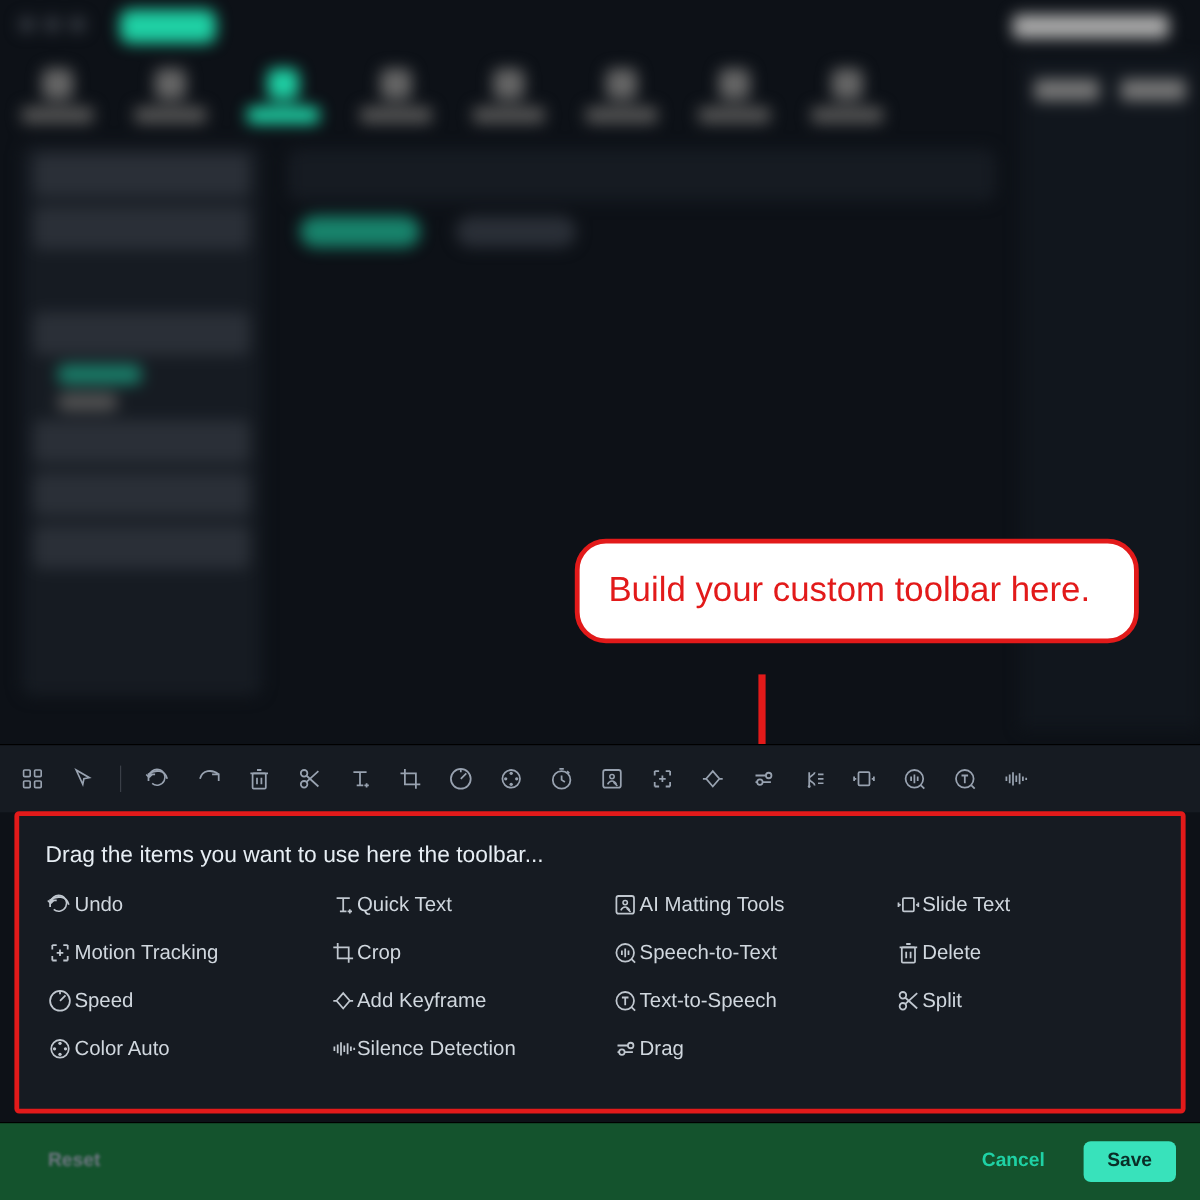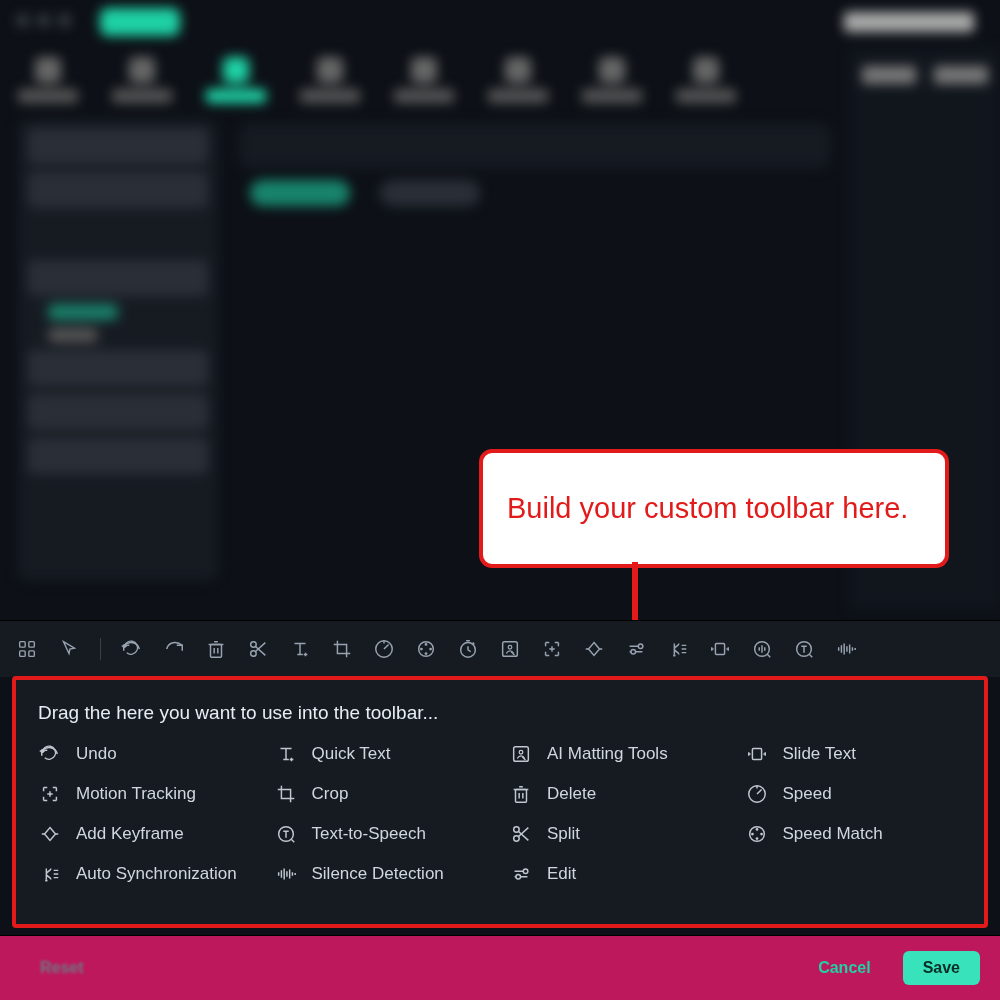--- a/index.html
+++ b/index.html
@@ -30,32 +30,32 @@
 
   
   .toolbar{position:absolute;top:620px;left:0;right:0;height:56px;background:#161b22;display:flex;align-items:center;padding:0 16px;gap:20px;border-top:1px solid #000}
   .tb-ic{width:22px;height:22px;color:#98a2b0;display:flex;align-items:center;justify-content:center;flex:0 0 auto}
   .tb-sep{width:1px;height:22px;background:#3a3f47;flex:0 0 auto}
 
   
   .customize{position:absolute;top:676px;left:12px;right:12px;bottom:72px;background:#161b22;border:4px solid #e21a1a;border-radius:4px;padding:18px 22px;box-sizing:border-box}
   .customize h3{margin:4px 0 18px;font-size:19px;font-weight:500;color:#e6edf3}
   .grid{display:grid;grid-template-columns:repeat(4,1fr);column-gap:18px;row-gap:16px}
-  .cell{display:flex;align-items:center;gap:14px;color:#d0d7de;font-size:17px}
+  .cell{display:flex;align-items:center;color:#d0d7de;font-size:17px}
   .cell .ic{width:24px;height:24px;flex:0 0 auto;color:#c0c7cf;display:flex;align-items:center;justify-content:center}
 
   
-  .bottom{position:absolute;left:0;right:0;bottom:0;height:64px;background:#be185d;display:flex;align-items:center;padding:0 20px;gap:12px;border-top:1px solid #000}
+  .bottom{position:absolute;left:0;right:0;bottom:0;height:64px;background:#14532d;display:flex;align-items:center;padding:0 20px;gap:12px;border-top:1px solid #000}
   .btn{height:34px;border-radius:6px;display:flex;align-items:center;justify-content:center;font-size:16px;font-weight:600;padding:0 20px;cursor:pointer}
   .btn-reset{color:#6e7681;filter:blur(1.5px)}
   .btn-cancel{color:#1fd1a5;margin-left:auto}
   .btn-save{background:#38e2bb;color:#0a2e27}
 
   
-  .callout{position:absolute;top:449px;left:479px;width:470px;background:#fff;border:4px solid #e21a1a;border-radius:13px;padding:36px 24px;box-sizing:border-box;color:#e21a1a;font-size:29px;line-height:1.35}
+  .callout{position:absolute;top:449px;left:479px;width:470px;background:#fff;border:4px solid #e21a1a;border-radius:26px;padding:20px 24px;box-sizing:border-box;color:#e21a1a;font-size:29px;line-height:1.35}
   .arrow{position:absolute;top:562px;left:632px;width:6px;height:90px;background:#e21a1a}
   .arrow:after{content:"";position:absolute;bottom:-2px;left:-8px;border-left:11px solid transparent;border-right:11px solid transparent;border-top:18px solid #e21a1a}
 
   svg{display:block}
 </style>
 </head>
 <body>
 
 <svg width="0" height="0" style="position:absolute">
 <defs>
@@ -321,21 +321,21 @@
         </svg>
       </div>
       <div class="tb-ic">
         <svg width="22" height="22" viewBox="0 0 24 24">
           <use href="#i-silence"></use>
         </svg>
       </div>
     </div>
 
   <div class="customize">
-    <h3>Drag the here you want to use into the toolbar...</h3>
+    <h3>Drag the items you want to use here the toolbar...</h3>
     <div class="grid" id="grid">
         <div class="cell">
           <span class="ic">
             <svg width="22" height="22" viewBox="0 0 24 24">
               <use href="#i-undo"></use>
             </svg>
           </span>
           <span>Undo</span>
         </div>
         <div class="cell">
@@ -374,20 +374,28 @@
           <span class="ic">
             <svg width="22" height="22" viewBox="0 0 24 24">
               <use href="#i-crop"></use>
             </svg>
           </span>
           <span>Crop</span>
         </div>
         <div class="cell">
           <span class="ic">
             <svg width="22" height="22" viewBox="0 0 24 24">
+              <use href="#i-stt"></use>
+            </svg>
+          </span>
+          <span>Speech-to-Text</span>
+        </div>
+        <div class="cell">
+          <span class="ic">
+            <svg width="22" height="22" viewBox="0 0 24 24">
               <use href="#i-delete"></use>
             </svg>
           </span>
           <span>Delete</span>
         </div>
         <div class="cell">
           <span class="ic">
             <svg width="22" height="22" viewBox="0 0 24 24">
               <use href="#i-speed"></use>
             </svg>
@@ -417,45 +425,37 @@
             </svg>
           </span>
           <span>Split</span>
         </div>
         <div class="cell">
           <span class="ic">
             <svg width="22" height="22" viewBox="0 0 24 24">
               <use href="#i-colormatch"></use>
             </svg>
           </span>
-          <span>Speed Match</span>
-        </div>
-        <div class="cell">
-          <span class="ic">
-            <svg width="22" height="22" viewBox="0 0 24 24">
-              <use href="#i-autosync"></use>
-            </svg>
-          </span>
-          <span>Auto Synchronization</span>
+          <span>Color Auto</span>
         </div>
         <div class="cell">
           <span class="ic">
             <svg width="22" height="22" viewBox="0 0 24 24">
               <use href="#i-silence"></use>
             </svg>
           </span>
           <span>Silence Detection</span>
         </div>
         <div class="cell">
           <span class="ic">
             <svg width="22" height="22" viewBox="0 0 24 24">
               <use href="#i-edit"></use>
             </svg>
           </span>
-          <span>Edit</span>
+          <span>Drag</span>
         </div>
         <div class="cell"></div>
         <div class="cell"></div>
       </div>
   </div>
 
   <div class="bottom">
     <div class="btn btn-reset">Reset</div>
     <div class="btn btn-cancel">Cancel</div>
     <div class="btn btn-save">Save</div>

